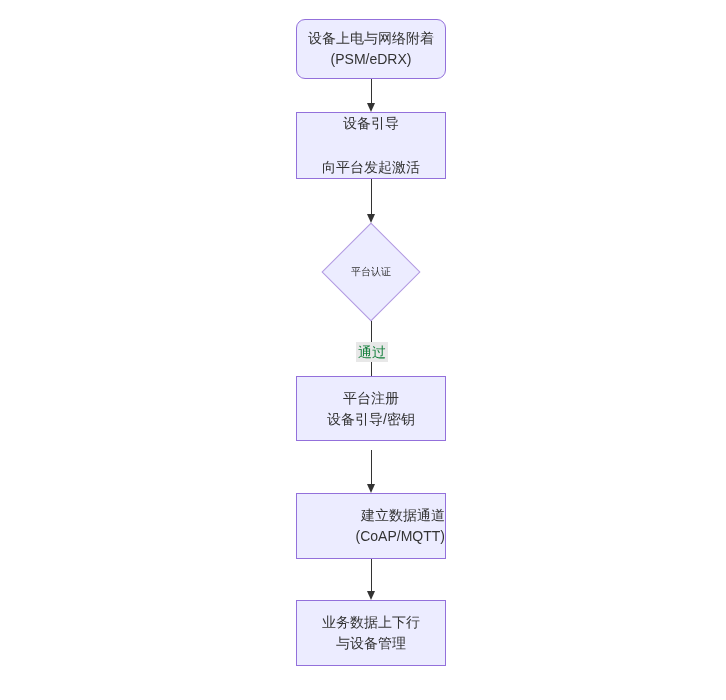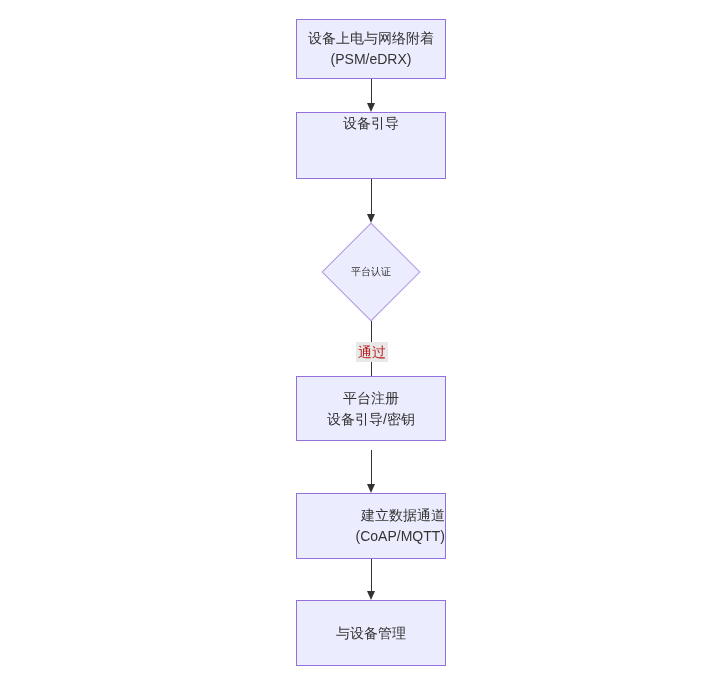--- a/index.html
+++ b/index.html
@@ -26,21 +26,21 @@
     font-size: 14px;
     line-height: 21px;
     display: flex;
     flex-direction: column;
     align-items: center;
     justify-content: center;
     text-align: center;
     box-sizing: border-box;
   }
   .node .nline { white-space: nowrap; }
-  #node-start     { top: 19px;  height: 60px; }
+  #node-start     { top: 19px;  height: 60px; border-radius: 9px; }
   #node-bootstrap { top: 112px; height: 67px; justify-content: space-between; }
   #node-register  { top: 376px; height: 65px; }
   #node-channel   { top: 493px; height: 66px; align-items: flex-end; }
   #node-business  { top: 600px; height: 66px; }
   
   .diamond {
     position: absolute;
     left: 336px;
     top: 237px;
     width: 70px;
@@ -92,21 +92,21 @@
   #edge-3 { top: 321px; height: 64px; }
   #edge-4 { top: 450px; height: 43px; }
   #edge-5 { top: 559px; height: 41px; }
   
   .edge-label {
     position: absolute;
     left: 372px;
     top: 342px;
     transform: translateX(-50%);
     background: #e8e8e8;
-    color: #b91c1c;
+    color: #15803d;
     font-size: 14px;
     line-height: 20px;
     padding: 0 2px;
     white-space: nowrap;
     z-index: 2;
   }
 </style>
 </head>
 <body>
 
@@ -117,20 +117,21 @@
     <span class="nline">(PSM/eDRX)</span>
   </div>
 
   <div class="edge" id="edge-1">
     <div class="line"></div>
     <div class="head"></div>
   </div>
 
   <div class="node" id="node-bootstrap">
     <span class="nline">设备引导</span>
+    <span class="nline">向平台发起激活</span>
   </div>
 
   <div class="edge" id="edge-2">
     <div class="line"></div>
     <div class="head"></div>
   </div>
 
   <div class="diamond"></div>
   <div class="diamond-label">平台认证</div>
 
@@ -154,16 +155,17 @@
     <span class="nline">建立数据通道</span>
     <span class="nline">(CoAP/MQTT)</span>
   </div>
 
   <div class="edge" id="edge-5">
     <div class="line"></div>
     <div class="head"></div>
   </div>
 
   <div class="node" id="node-business">
+    <span class="nline">业务数据上下行</span>
     <span class="nline">与设备管理</span>
   </div>
 
 </div>
 
 </body></html>

